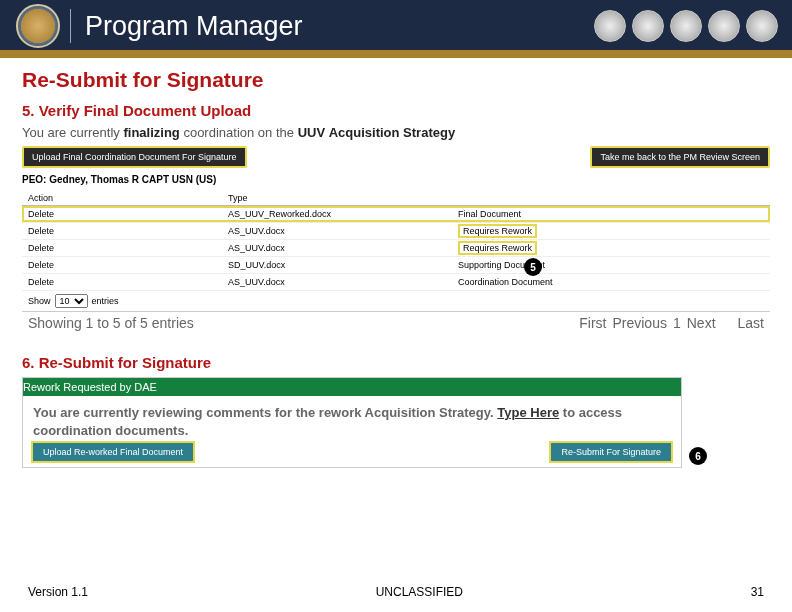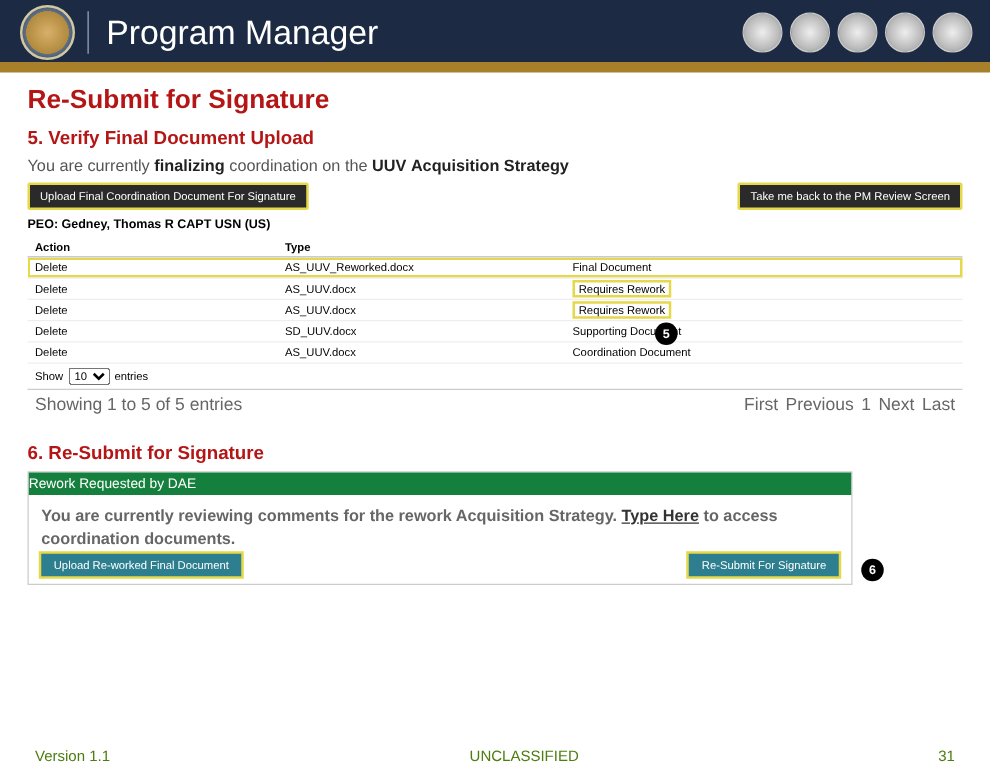--- a/index.html
+++ b/index.html
@@ -16,40 +16,40 @@
   .step6{margin-top:20px}
   .sentence{font-size:13px;color:#555;margin-bottom:6px}
   .bold{font-weight:700;color:#222}
   .panel{position:relative}
   .row1{display:flex;justify-content:space-between;margin-bottom:6px}
   .dark-btn{background:#2a2a2a;color:#fff;font-size:9px;padding:4px 8px;border:2px solid #e5d84a;border-radius:2px;display:inline-block}
   .biz{font-size:10px;font-weight:700;margin-bottom:6px}
   .grey-bar{background:#ddd;padding:3px 6px;font-size:10px;font-weight:700;display:flex;justify-content:space-between;border:1px solid #ccc}
   .search{font-size:9px;font-weight:400}
   .search input{width:70px;font-size:9px;border:1px solid #aaa}
-  .thead{display:flex;font-size:9px;font-weight:700;border-bottom:1px solid #bbb;padding:2px 6px}
+  .thead{display:flex;font-size:9px;font-weight:400;border-bottom:1px solid #bbb;padding:2px 6px}
   .trow{display:flex;font-size:9px;padding:3px 6px;border-bottom:1px solid #eee;align-items:flex-start}
   .c1{width:200px}.c2{width:230px}.c3{width:120px}
   .hl-row{box-shadow:inset 0 0 0 2px #e5d84a}
   .hl-cell{border:2px solid #e5d84a;padding:0 3px;margin:-1px 0}
   .show-row{display:flex;align-items:center;gap:4px;font-size:9px;padding:3px 6px;border-bottom:1px solid #ccc}
   .show-row select{font-size:9px}
   .pager{display:flex;justify-content:space-between;font-size:14px;padding:3px 6px;color:#666}
   .callout{position:absolute;width:18px;height:18px;border-radius:50%;background:#000;color:#fff;font-size:10px;font-weight:700;display:flex;align-items:center;justify-content:center}
   .c5{top:133px;right:228px}
   .panel2{border:1px solid #ccc;position:relative;padding-bottom:6px}
   .red-bar{background:#15803d;color:#fff;text-align:left;font-size:11px;font-weight:400;padding:3px 0}
   .p2-txt{font-size:13px;color:#666;font-weight:700;padding:8px 10px 2px;line-height:1.35}
   .p2-txt .link{text-decoration:underline;color:#333}
   .row2{display:flex;justify-content:space-between;padding:2px 10px 0;align-items:center}
   .teal-btn{background:#2d7f8f;color:#fff;font-size:9px;padding:4px 10px}
   .ybbtn{box-shadow:0 0 0 2px #e5d84a}
   .call6{position:absolute;right:-25px;bottom:3px;width:18px;height:18px;border-radius:50%;background:#000;color:#fff;font-size:10px;font-weight:700;display:flex;align-items:center;justify-content:center}
   .call6wrap{position:relative;width:660px}
-  .footer{position:absolute;bottom:0;left:0;right:0;display:flex;justify-content:space-between;padding:0 28px;font-size:12px;color:#4d7c0f}
+  .footer{position:absolute;bottom:13px;left:0;right:0;display:flex;justify-content:space-between;padding:0 28px;font-size:12px;color:#000000}
 </style>
 </head>
 <body>
 
 <div class="header">
   <div class="seal"></div>
   <div class="divider"></div>
   <div class="title">Program Manager</div>
   <div class="mini-seals">
     <div class="mini-seal"></div>
@@ -109,21 +109,21 @@
           <div class="c3">Coordination Document</div>
         </div>
       </div>
     <div class="show-row">
       <span>Show</span>
       <select><option>10</option></select>
       <span>entries</span>
     </div>
     <div class="pager">
       <span>Showing 1 to 5 of 5 entries</span>
-      <span id="pager-links"><span style="margin-left:6px">First</span><span style="margin-left:6px">Previous</span><span style="margin-left:6px">1</span><span style="margin-left:6px">Next</span><span style="margin-left:6px">Last</span></span>
+      <span id="pager-links"><span style="margin-left:6px">First</span><span style="margin-left:6px">Previous</span><span style="margin-left:6px">1</span><span style="margin-left:6px">Next</span><span style="margin-left:22px">Last</span></span>
     </div>
     <div class="callout c5">5</div>
   </div>
 
   <div class="h2 step6">6. Re-Submit for Signature</div>
 
   <div class="call6wrap">
     <div class="panel2">
       <div class="red-bar">Rework Requested by DAE</div>
       <div class="p2-txt">

